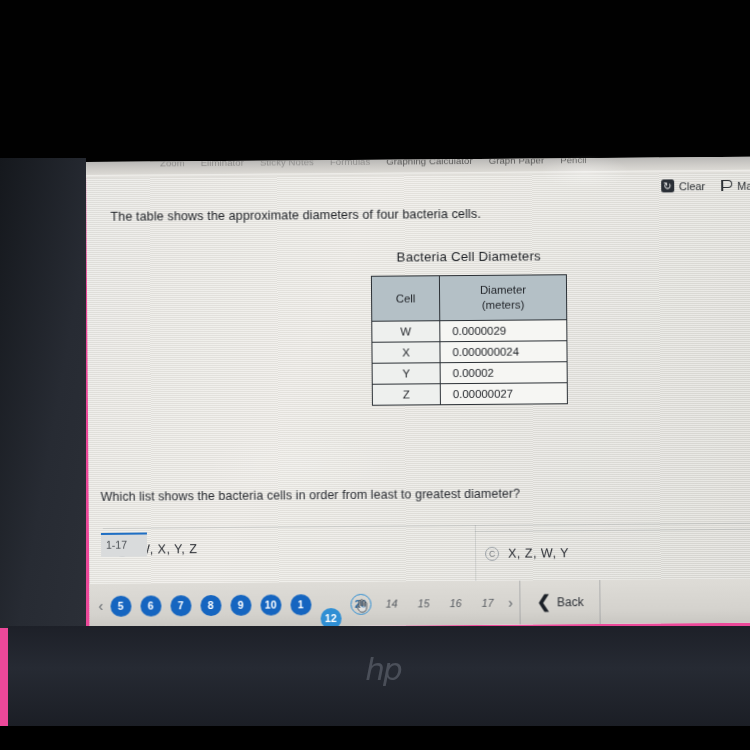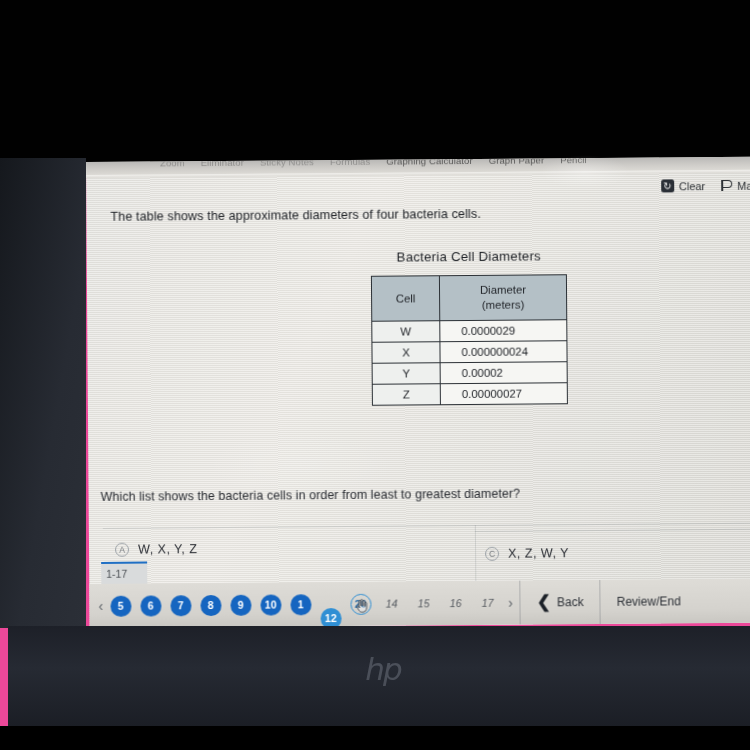--- a/index.html
+++ b/index.html
@@ -171,21 +171,21 @@
     background: #f4f4f1;
   }
   table.bacteria thead th {
     background: #b4c0c6;
     padding: 7px 3px;
     line-height: 1.32;
   }
   table.bacteria td.cellname { width: 68px; background: #eef0ee; }
   table.bacteria td.diam {
     text-align: left;
-    padding-left: 21px;
+    padding-left: 12px;
     background: #f6f6f3;
   }
 
   
   #question {
     position: absolute;
     left: 12px; top: 328px;
     font-size: 12.4px;
     color: #2a2d33;
     letter-spacing: .1px;
@@ -226,21 +226,21 @@
     position: absolute;
     background: rgba(120,126,132,.22);
   }
   #div-h1 { left: 14px; top: 366px; width: 650px; height: 1px; }
   #div-v1 { left: 386px; top: 366px; width: 1px; height: 100px; }
   #div-h2 { left: 386px; top: 372px; width: 278px; height: 1px; }
 
   
   #section-tab {
     position: absolute;
-    left: 12px; top: 400px;
+    left: 12px; top: 371px;
     width: 46px; height: 24px;
     background: #d9dbdc;
     border-top: 2.5px solid #1f6fc4;
   }
   #section-tab .label {
     font-size: 10.5px;
     color: #4a4e53;
     padding: 4px 0 0 5px;
     filter: blur(.25px);
   }
@@ -476,23 +476,20 @@
 
       <span class="nav-sep"></span>
 
       <div class="nav-btn">
         <span class="back-chevron">❮</span>
         <span>Back</span>
       </div>
 
       <span class="nav-sep"></span>
 
-      <div class="nav-btn">
-        <span>Review/End</span>
-      </div>
     </div>
 
   </div>
 
   <div id="glare"></div>
   <div id="glare2"></div>
 
   <div id="bottom-bezel">
     <div id="hp-logo">hp</div>
   </div>

